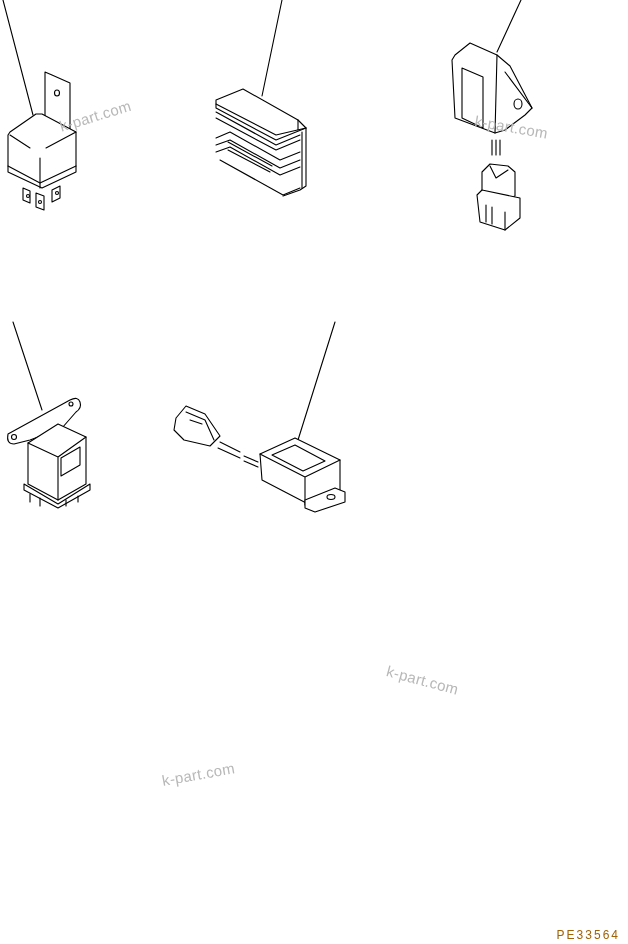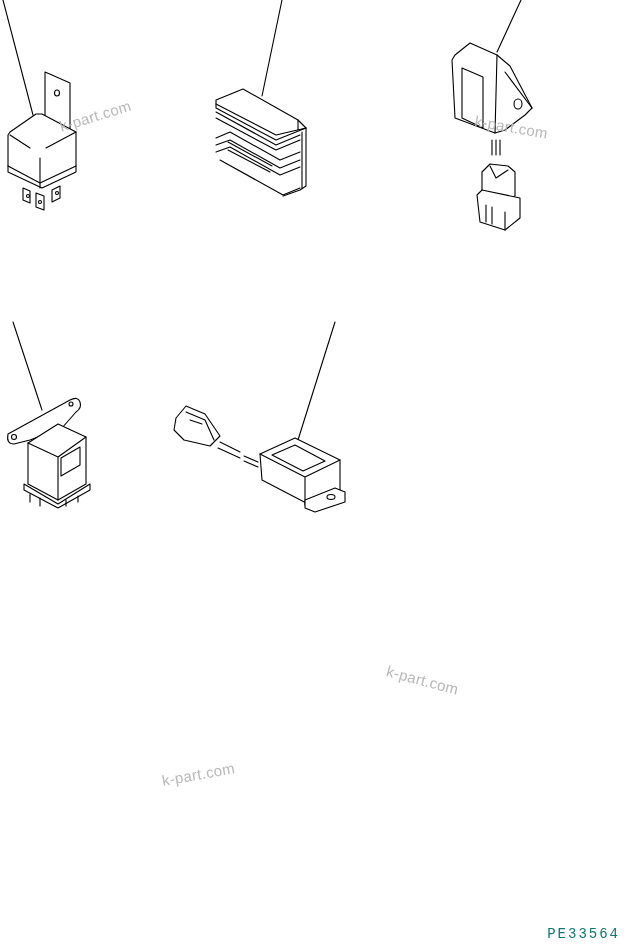--- a/index.html
+++ b/index.html
@@ -1,21 +1,21 @@
 <!DOCTYPE html>
 <html><head>
 <meta charset="utf-8">
 <style>
   html, body { margin:0; padding:0; background:#ffffff; }
   body { width:628px; height:944px; position:relative; overflow:hidden; font-family:"Liberation Sans", sans-serif; }
   svg.diagram { position:absolute; left:0; top:0; width:628px; height:944px; }
   .ln { fill:none; stroke:#000; stroke-width:1.1; stroke-linejoin:round; stroke-linecap:round; }
   .fillw { fill:#fff; stroke:#000; stroke-width:1.1; stroke-linejoin:round; }
   .wm { position:absolute; color:#b8b8b8; font-size:15px; font-family:"Liberation Sans", sans-serif; white-space:nowrap; transform-origin:left center; letter-spacing:0.3px; }
-  .code { position:absolute; right:8px; bottom:2px; font-family:Liberation Mono, monospace; font-size:14px; letter-spacing:2px; color:#0f766e; }
+  .code { position:absolute; right:8px; bottom:2px; font-family:Liberation Sans, sans-serif; font-size:12px; letter-spacing:2px; color:#a16207; }
 </style>
 </head>
 <body>
 
 <svg class="diagram" viewBox="0 0 628 944" xmlns="http://www.w3.org/2000/svg">
 
   <g>
     <line class="ln" x1="3" y1="0" x2="33" y2="115"></line>
     <path class="fillw" d="M45,72 L52,75 L70,83 L70,132 L45,122 Z"></path>
     <ellipse class="ln" cx="57" cy="93" rx="2.5" ry="3"></ellipse>

